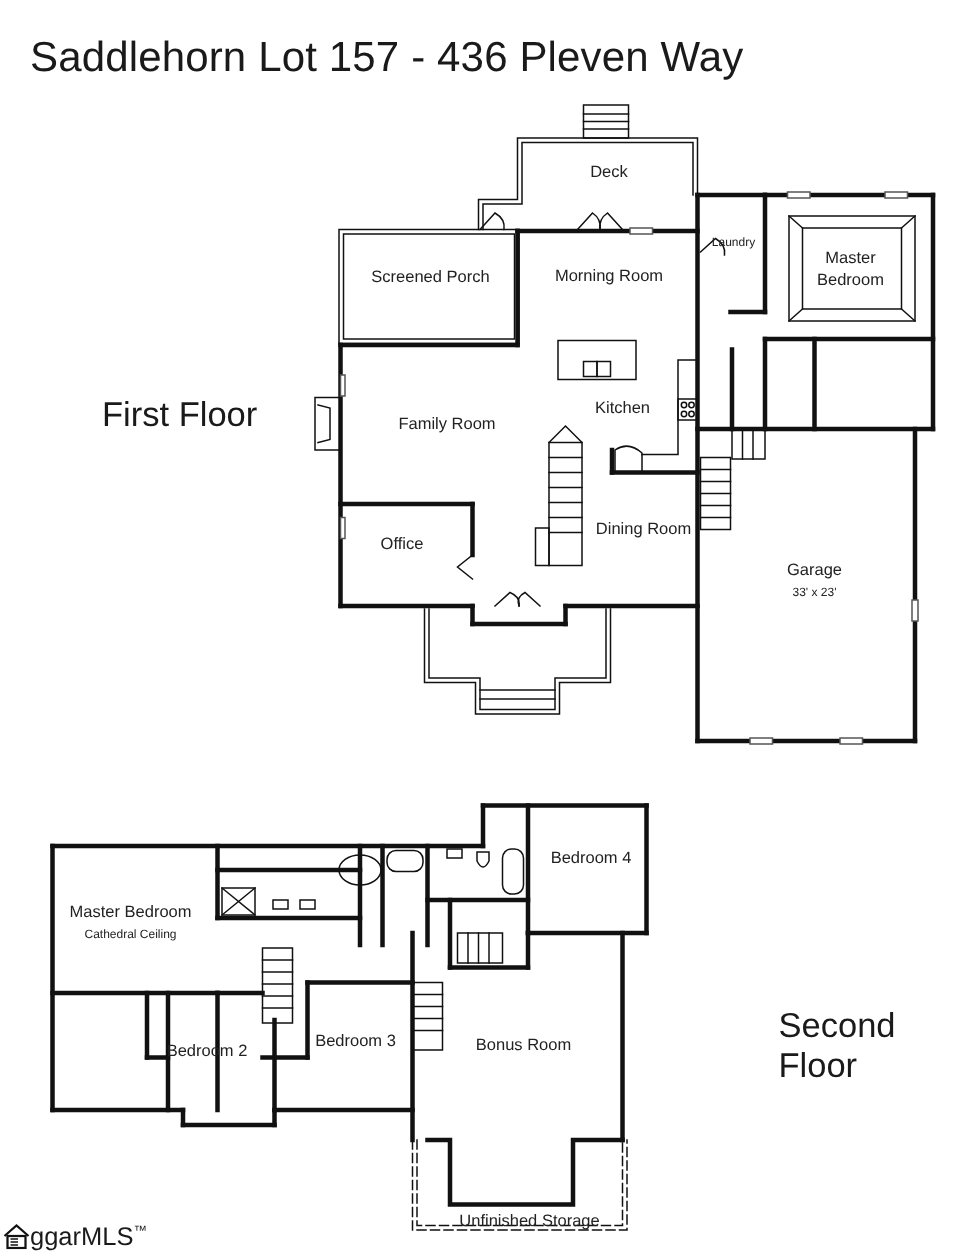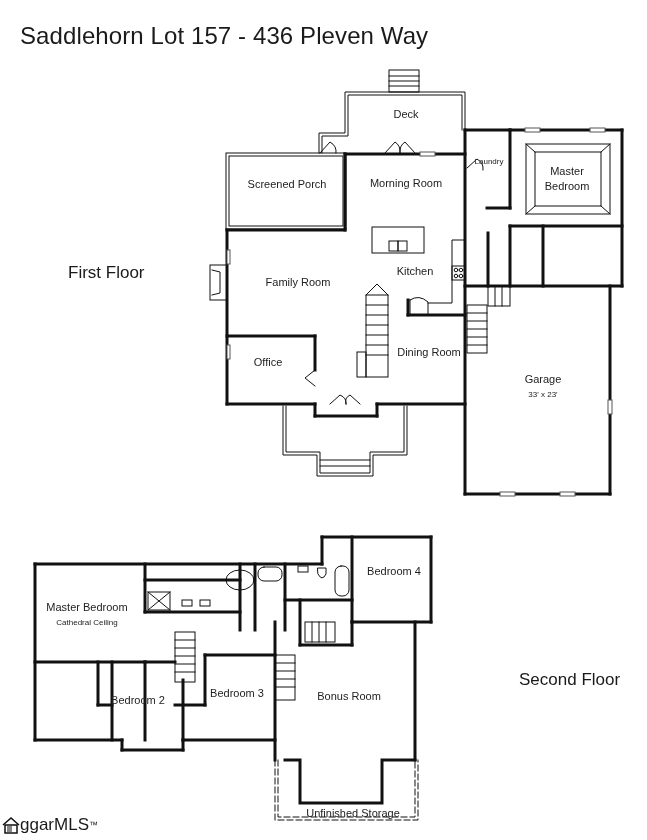--- a/index.html
+++ b/index.html
@@ -1,23 +1,23 @@
 <!DOCTYPE html>
 <html><head>
 <meta charset="utf-8">
 <style>
   html, body { margin: 0; padding: 0; background: #ffffff; }
   body { width: 647px; height: 840px; position: relative; overflow: hidden;
          font-family: "Liberation Sans", sans-serif; color: #1a1a1a; }
-  .title { position: absolute; left: 20px; top: 22px; font-size: 24px; letter-spacing: 0.1px; }
-  .floor-label { position: absolute; font-size: 17px; }
+  .title { position: absolute; left: 20px; top: 22px; font-size: 28px; letter-spacing: 0.1px; }
+  .floor-label { position: absolute; font-size: 23px; }
   svg.plan { position: absolute; left: 0; top: 0; }
   .room { font-size: 11px; fill: #222; }
   .room-sm { font-size: 8px; fill: #222; }
-  .logo { position: absolute; left: 2px; top: 815px; font-size: 17px; display: flex; align-items: center; }
+  .logo { position: absolute; left: 2px; top: 815px; font-size: 17px; display: flex; align-items: flex-start; }
   .logo-icon { width: 18px; height: 18px; }
   .tm { font-size: 9px; vertical-align: super; }
 </style>
 </head>
 <body>
 
 <div class="title">Saddlehorn Lot 157 - 436 Pleven Way</div>
 <div class="floor-label" style="left:68px; top:263px;">First Floor</div>
 <div class="floor-label" style="left:519px; top:670px;">Second Floor</div>
 

